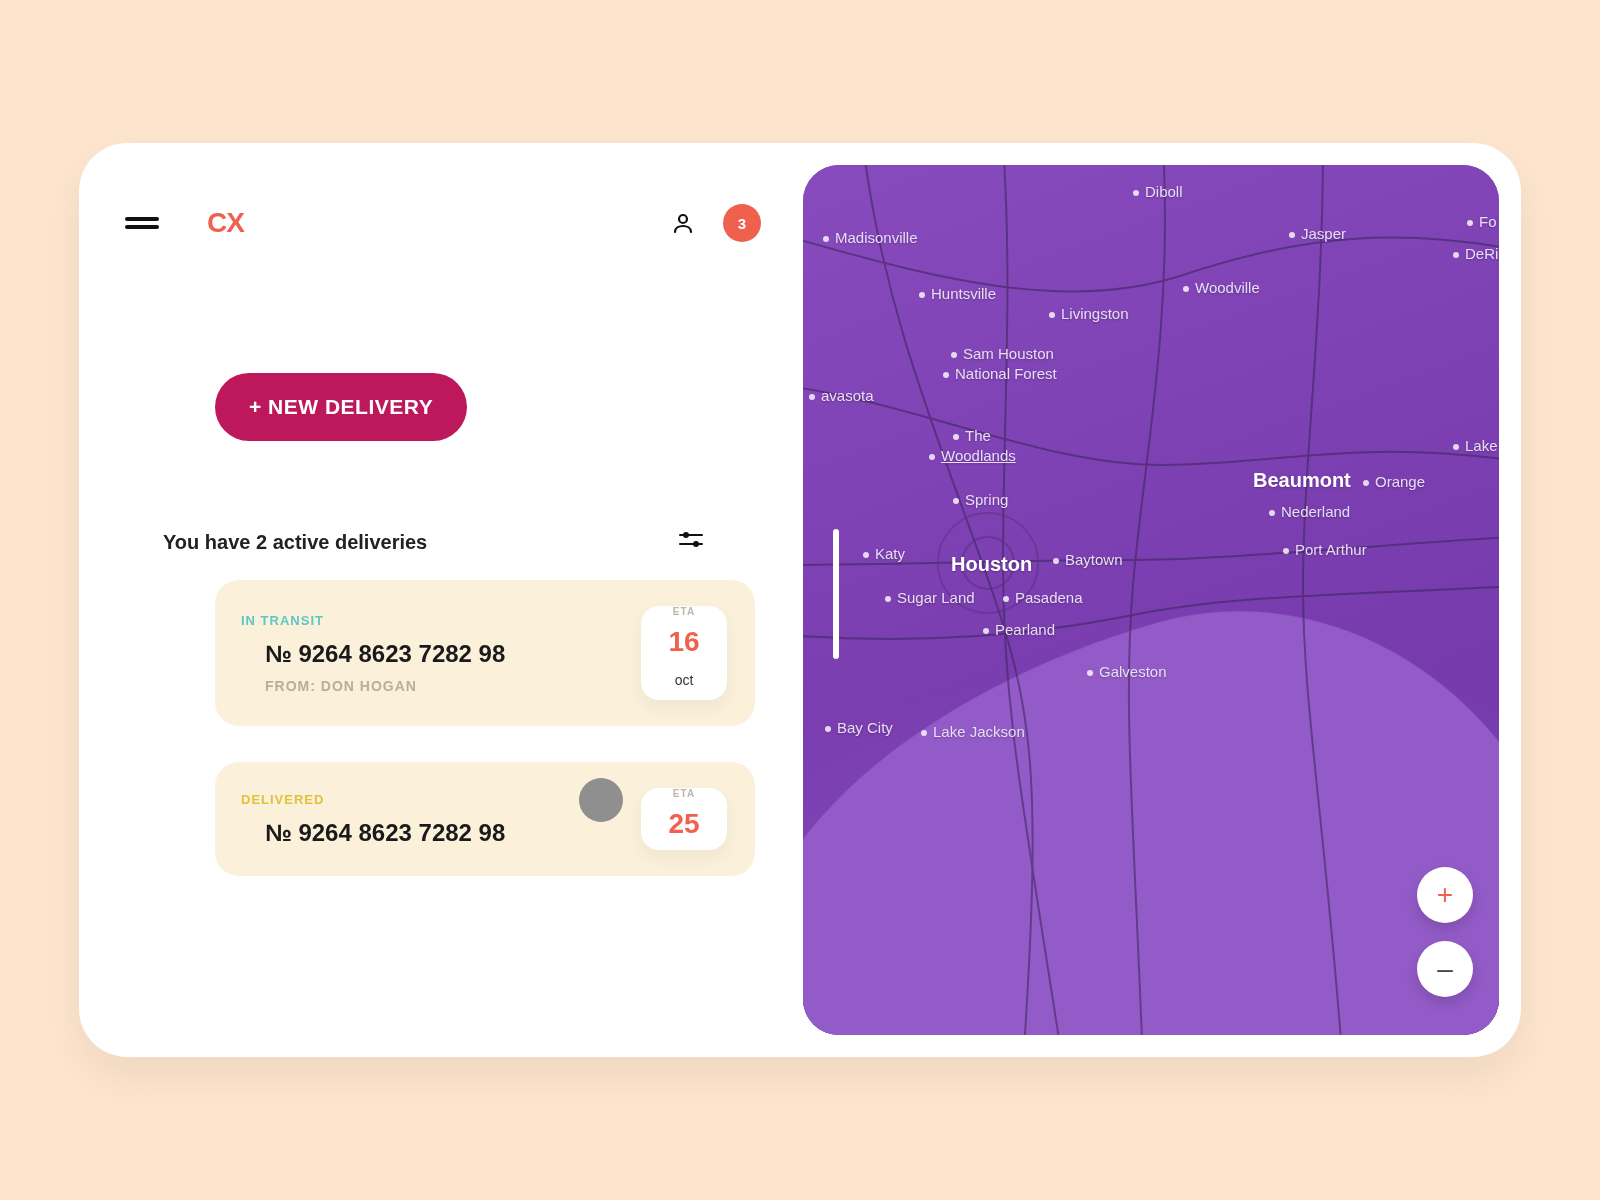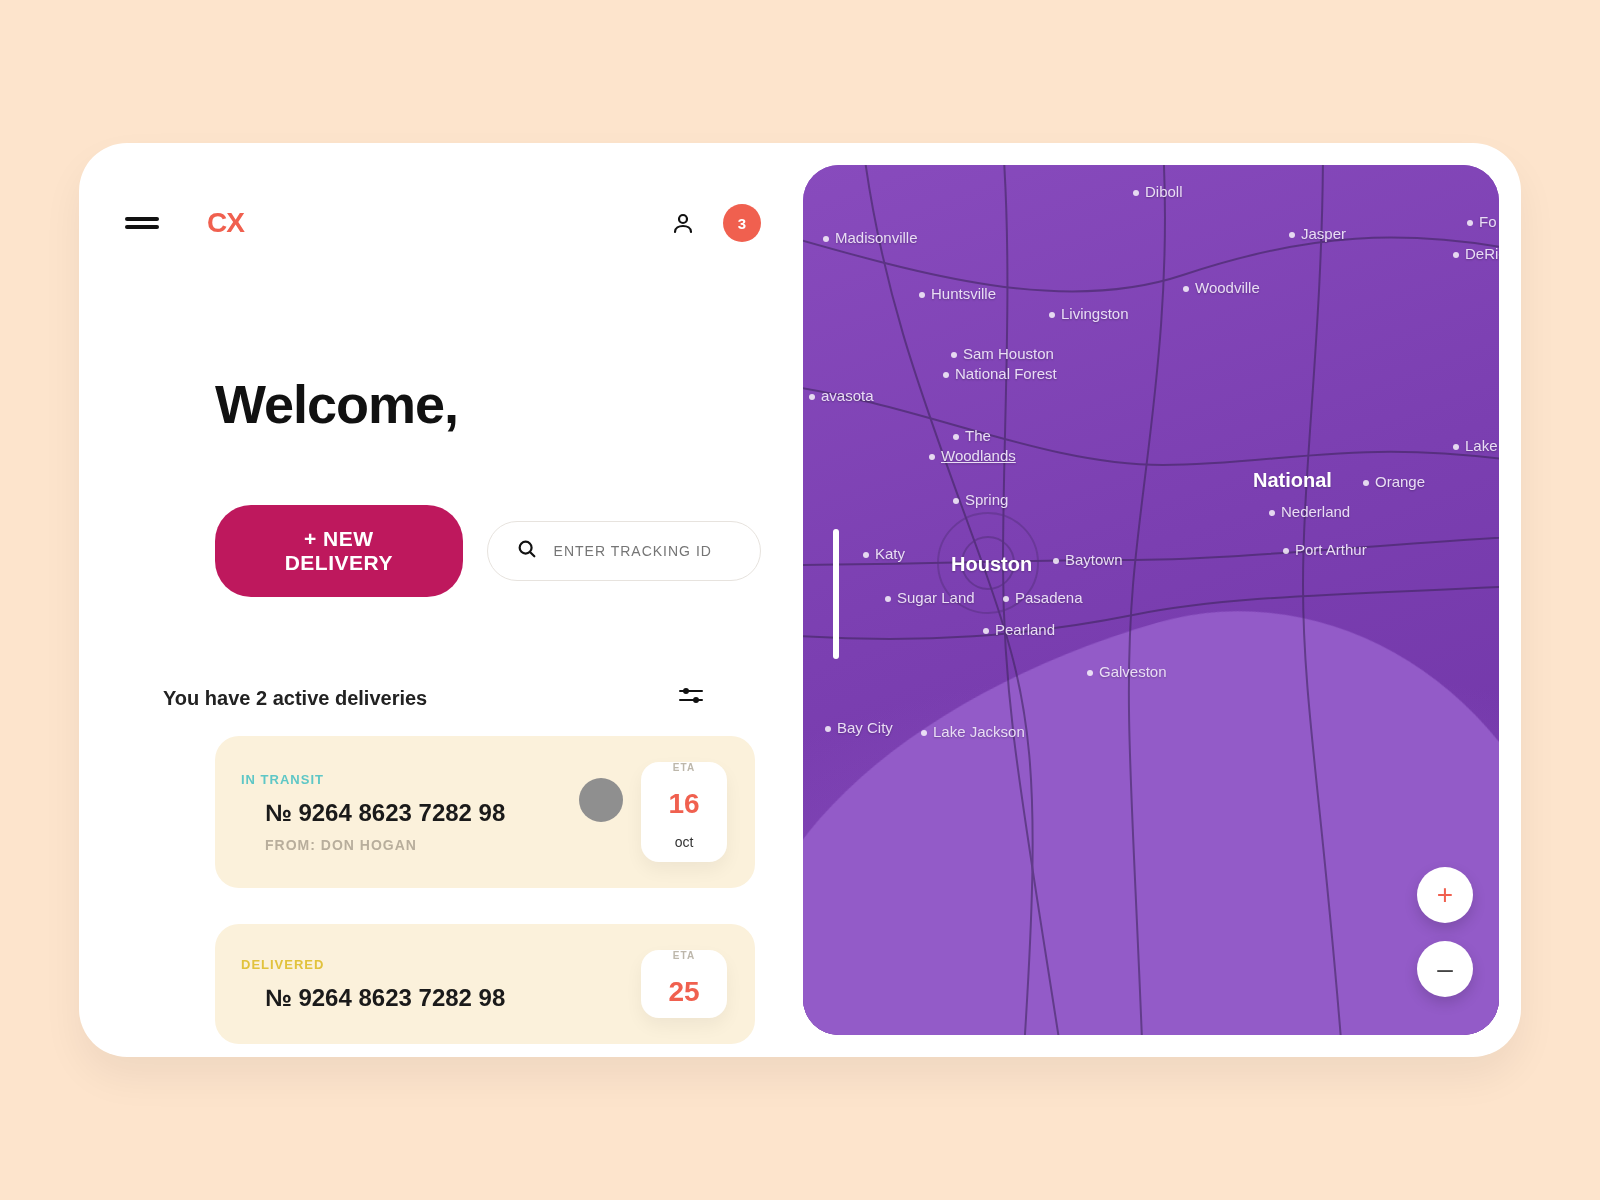--- a/index.html
+++ b/index.html
@@ -111,21 +111,21 @@
   .status.delivered { color:#e1c23c; }
   .trk { font-size:24px; font-weight:800; color:#1a1a1a; margin-top:2px; margin-left:24px;}
   .from { font-size:14px; font-weight:700; letter-spacing:1px; color:#b8ae9c; margin-left:24px;}
   .eta {
     background:#fff; border-radius:18px; padding:0 18px 12px 18px;
     display:flex; flex-direction:column; align-items:center;
     box-shadow: 0 8px 18px rgba(0,0,0,0.05);
     min-width: 86px;
   }
   .eta .lbl { font-size:10px; letter-spacing:1px; color:#bdb7ab; font-weight:700; }
-  .eta .day { font-size:28px; font-weight:800; color:#f0604f; margin-top:17px; line-height:1; }
+  .eta .day { font-size:28px; font-weight:800; color:#f0604f; margin-top:11px; line-height:1; }
   .eta .mon { font-size:14px; color:#333; margin-top:16px; }
 
   
   .right {
     position:absolute; right:22px; top:22px;
     width: 696px; height: 870px;
     border-radius: 36px; overflow:hidden;
     background: linear-gradient(135deg,#8a4ec0 0%, #7c3fb3 40%, #6f34a6 100%);
   }
   .land {
@@ -183,34 +183,24 @@
           <svg width="24" height="24" viewBox="0 0 24 24" fill="none" stroke="#111" stroke-width="2.2" stroke-linecap="round">
             <circle cx="12" cy="8" r="4"></circle>
             <path d="M4 21c0-4 4-6 8-6s8 2 8 6"></path>
           </svg>
         </div>
         <div class="badge">3</div>
       </div>
     </div>
 
     <div class="greeting">
-      <h1>Welcome,</h1>
     </div>
 
     <div class="actions">
       <button class="new-btn">+ NEW DELIVERY</button>
-      <div class="search">
-        <span>
-          <svg width="22" height="22" viewBox="0 0 24 24" fill="none" stroke="#111" stroke-width="2.4" stroke-linecap="round">
-            <circle cx="10.5" cy="10.5" r="6.5"></circle>
-              <path d="M20 20l-4.2-4.2"></path>
-          </svg>
-        </span>
-        <input type="text" placeholder="ENTER TRACKING ID" style="">
-      </div>
     </div>
 
     <div class="gray-dot"></div>
 
     <div class="list-header">
       <div class="txt">You have 2 active deliveries</div>
       <div class="filter-icon">
         <svg width="24" height="18" viewBox="0 0 24 18" fill="#111">
           <rect x="0" y="3" width="24" height="2" rx="1"></rect>
           <circle cx="7" cy="4" r="3"></circle>
@@ -275,21 +265,21 @@
         <div class="city" style="left: 650px; top: 80px;"><span class="dot"></span>DeRid</div>
         <div class="city" style="left: 116px; top: 120px;"><span class="dot"></span>Huntsville</div>
         <div class="city" style="left: 380px; top: 114px;"><span class="dot"></span>Woodville</div>
         <div class="city" style="left: 246px; top: 140px;"><span class="dot"></span>Livingston</div>
         <div class="city" style="left: 148px; top: 180px;"><span class="dot"></span>Sam Houston</div>
         <div class="city" style="left: 140px; top: 200px;"><span class="dot"></span>National Forest</div>
         <div class="city" style="left: 6px; top: 222px;"><span class="dot"></span>avasota</div>
         <div class="city" style="left: 150px; top: 262px;"><span class="dot"></span>The</div>
         <div class="city" style="left: 126px; top: 282px; text-decoration: underline;"><span class="dot"></span>Woodlands</div>
         <div class="city" style="left: 650px; top: 272px;"><span class="dot"></span>Lake</div>
-        <div class="city major" style="left: 450px; top: 304px;">National</div>
+        <div class="city major" style="left: 450px; top: 304px;">Beaumont</div>
         <div class="city" style="left: 560px; top: 308px;"><span class="dot"></span>Orange</div>
         <div class="city" style="left: 150px; top: 326px;"><span class="dot"></span>Spring</div>
         <div class="city" style="left: 466px; top: 338px;"><span class="dot"></span>Nederland</div>
         <div class="city" style="left: 60px; top: 380px;"><span class="dot"></span>Katy</div>
         <div class="city major" style="left: 148px; top: 388px;">Houston</div>
         <div class="city" style="left: 250px; top: 386px;"><span class="dot"></span>Baytown</div>
         <div class="city" style="left: 480px; top: 376px;"><span class="dot"></span>Port Arthur</div>
         <div class="city" style="left: 82px; top: 424px;"><span class="dot"></span>Sugar Land</div>
         <div class="city" style="left: 200px; top: 424px;"><span class="dot"></span>Pasadena</div>
         <div class="city" style="left: 180px; top: 456px;"><span class="dot"></span>Pearland</div>

